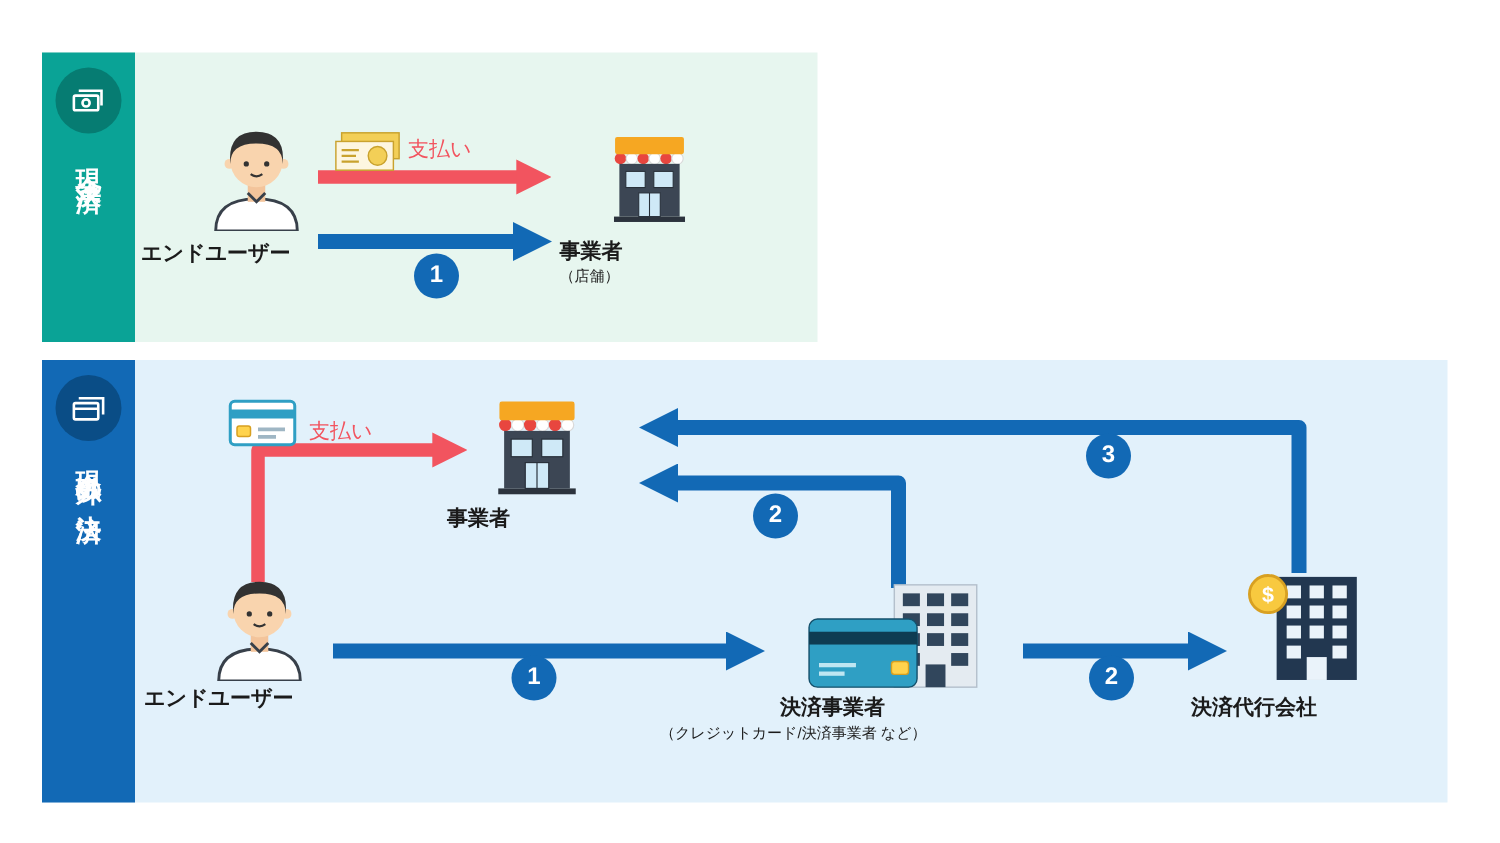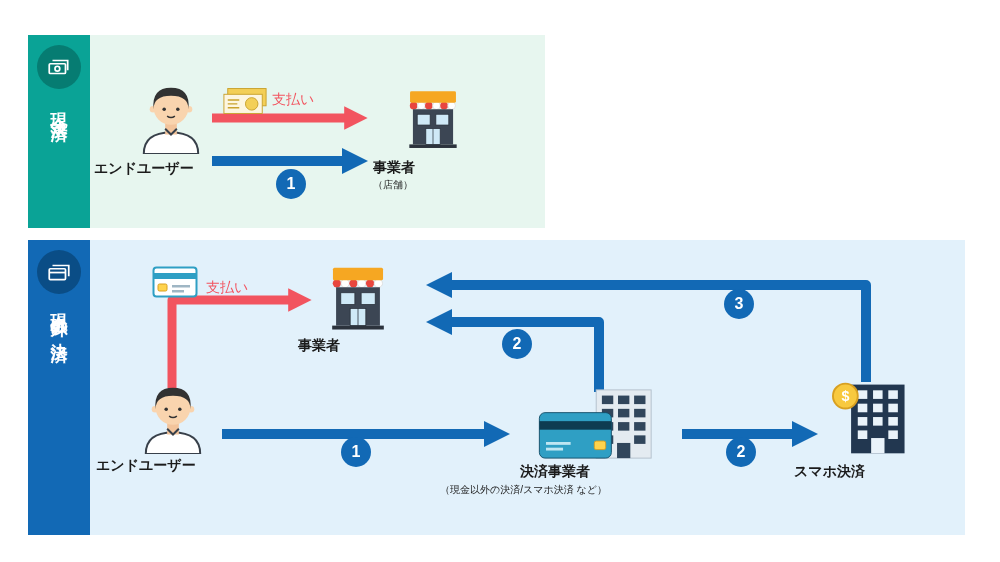--- a/index.html
+++ b/index.html
@@ -204,21 +204,21 @@
         <rect x="84" y="58" width="14" height="16"></rect>
       </g>
       <rect x="2" y="26" width="76" height="48" rx="6" fill="#2f9fc4" stroke="#14506b"></rect>
       <rect x="2" y="35" width="76" height="9" fill="#0e3c52"></rect>
       <rect x="60" y="56" width="12" height="9" rx="2" fill="#ffd34d" stroke="#d8a021"></rect>
       <rect x="9" y="57" width="26" height="3" fill="#bfe6f2"></rect>
       <rect x="9" y="63" width="18" height="3" fill="#bfe6f2"></rect>
     </svg>
   </div>
   <div class="label" style="left:520px;top:463px;width:160px;">決済事業者</div>
-  <div class="sublabel" style="left:440px;top:484px;width:320px;">（現金以外の決済/スマホ決済 など）</div>
+  <div class="sublabel" style="left:440px;top:484px;width:320px;">（クレジットカード/決済事業者 など）</div>
 
   <div class="node" style="left:832px;top:380px;">
     <svg width="84" height="76" viewBox="0 0 88 78">
       <rect x="20" y="4" width="56" height="72" fill="#223750"></rect>
       <g fill="#eaf3fa">
         <rect x="27" y="10" width="10" height="9"></rect>
           <rect x="43" y="10" width="10" height="9"></rect>
           <rect x="59" y="10" width="10" height="9"></rect>
         <rect x="27" y="24" width="10" height="9"></rect>
           <rect x="43" y="24" width="10" height="9"></rect>
@@ -227,20 +227,20 @@
           <rect x="43" y="38" width="10" height="9"></rect>
           <rect x="59" y="38" width="10" height="9"></rect>
         <rect x="27" y="52" width="10" height="9"></rect>
           <rect x="59" y="52" width="10" height="9"></rect>
         <rect x="41" y="60" width="14" height="16"></rect>
       </g>
       <circle cx="14" cy="16" r="13" fill="#f8c93f" stroke="#d8a021" stroke-width="2"></circle>
       <text x="14" y="21.5" text-anchor="middle" font-size="15" font-weight="bold" fill="#ffffff">$</text>
     </svg>
   </div>
-  <div class="label" style="left:794px;top:463px;width:160px;">スマホ決済</div>
+  <div class="label" style="left:794px;top:463px;width:160px;">決済代行会社</div>
 
   <div class="badge" style="left:341px;top:437px;">1</div>
   <div class="badge" style="left:726px;top:437px;">2</div>
   <div class="badge" style="left:502px;top:329px;">2</div>
   <div class="badge" style="left:724px;top:289px;">3</div>
 
 </div>
 
 </body></html>

